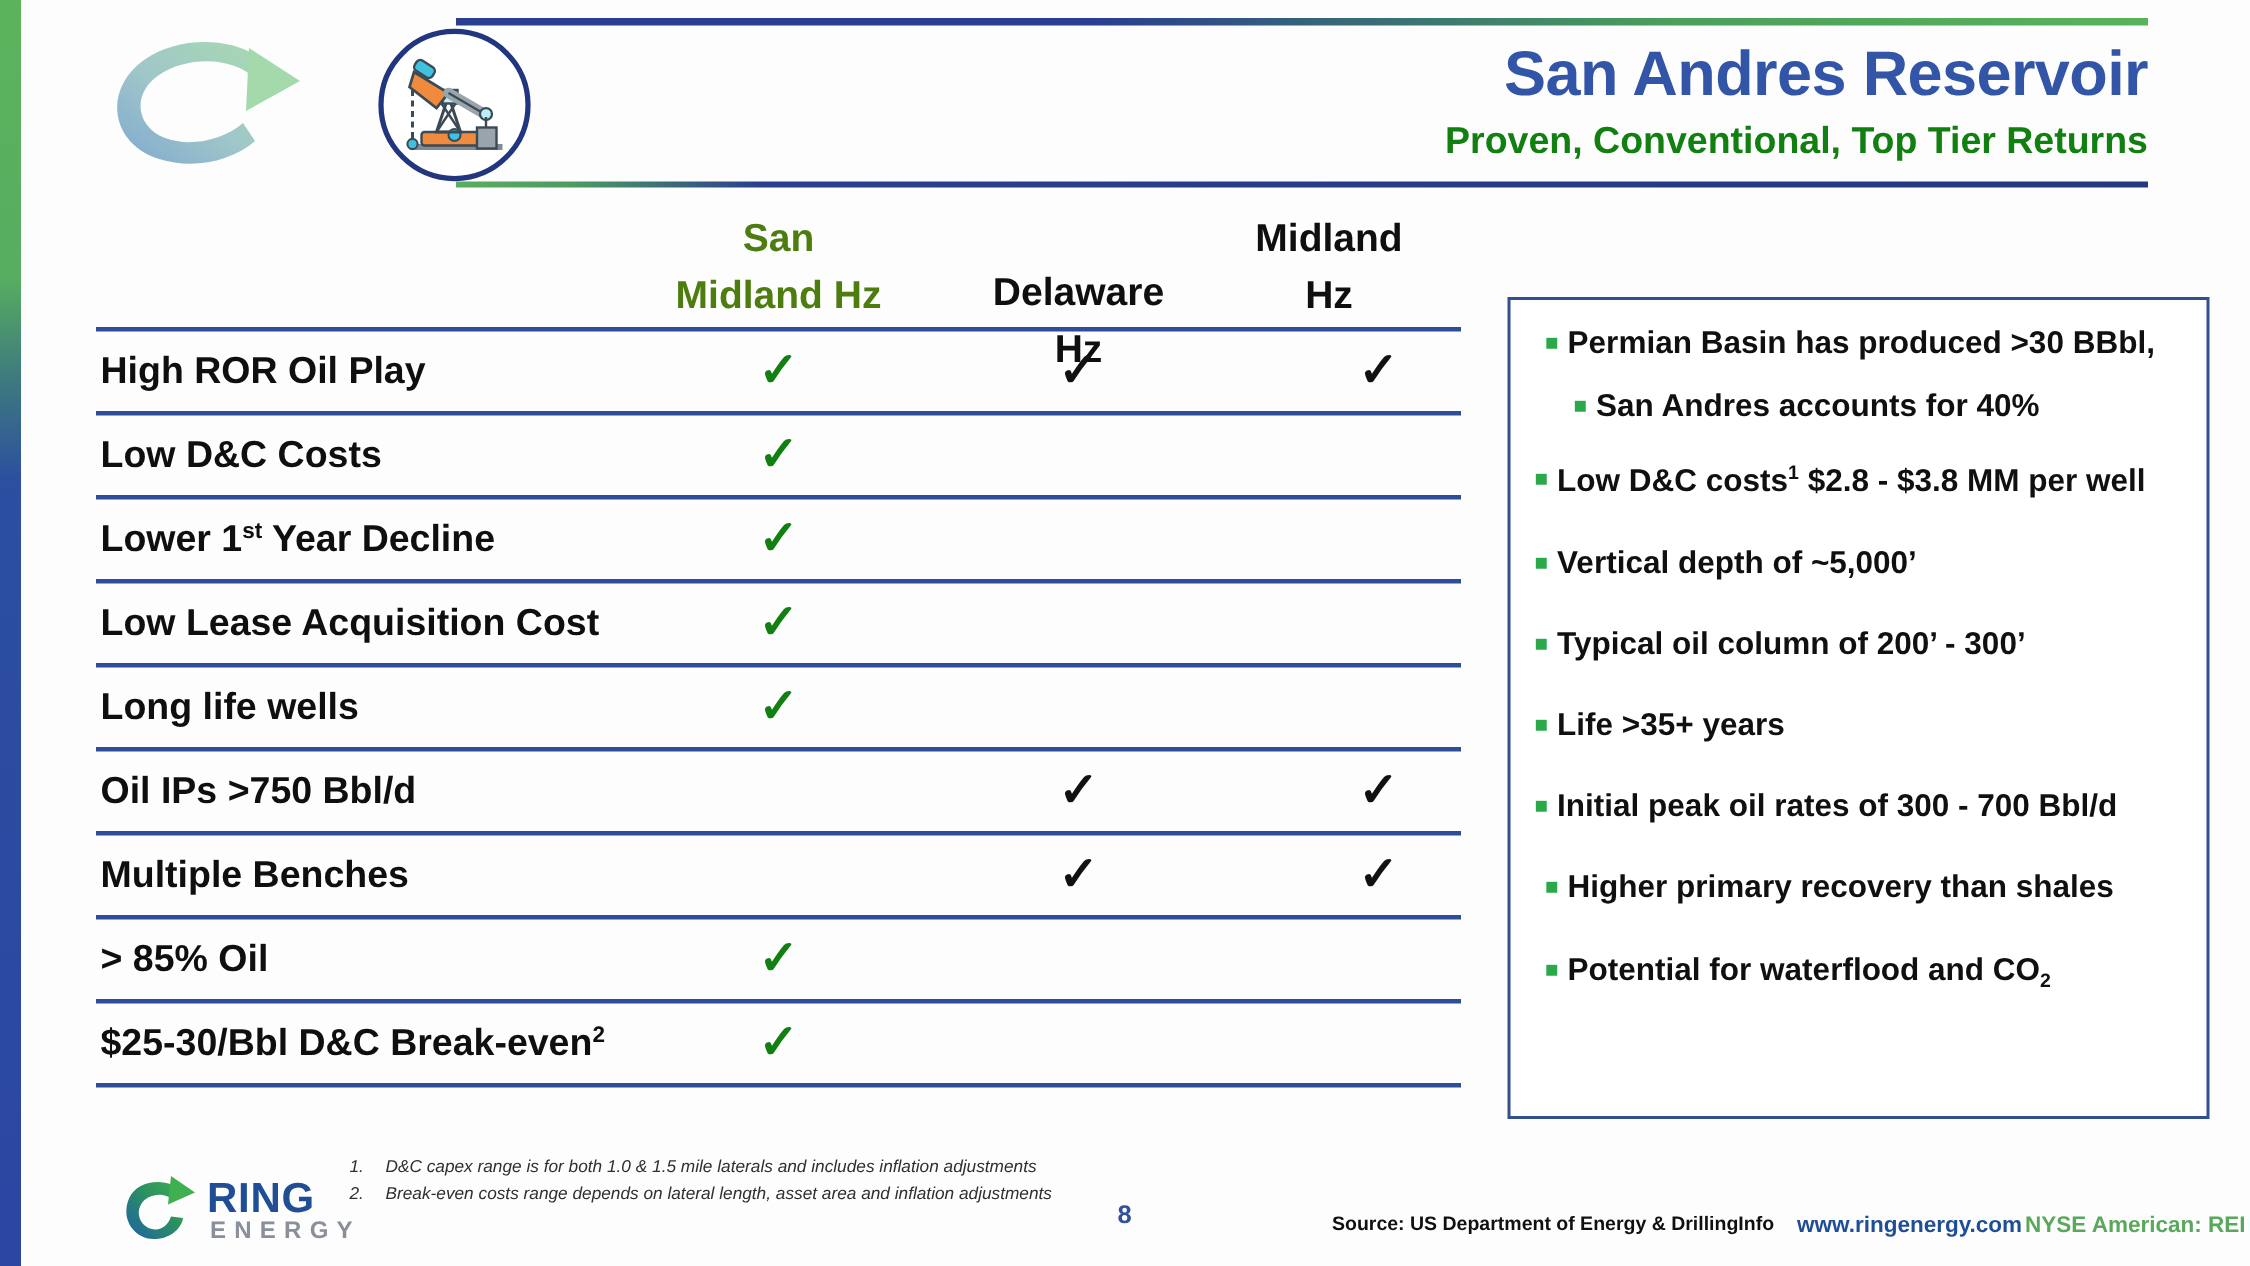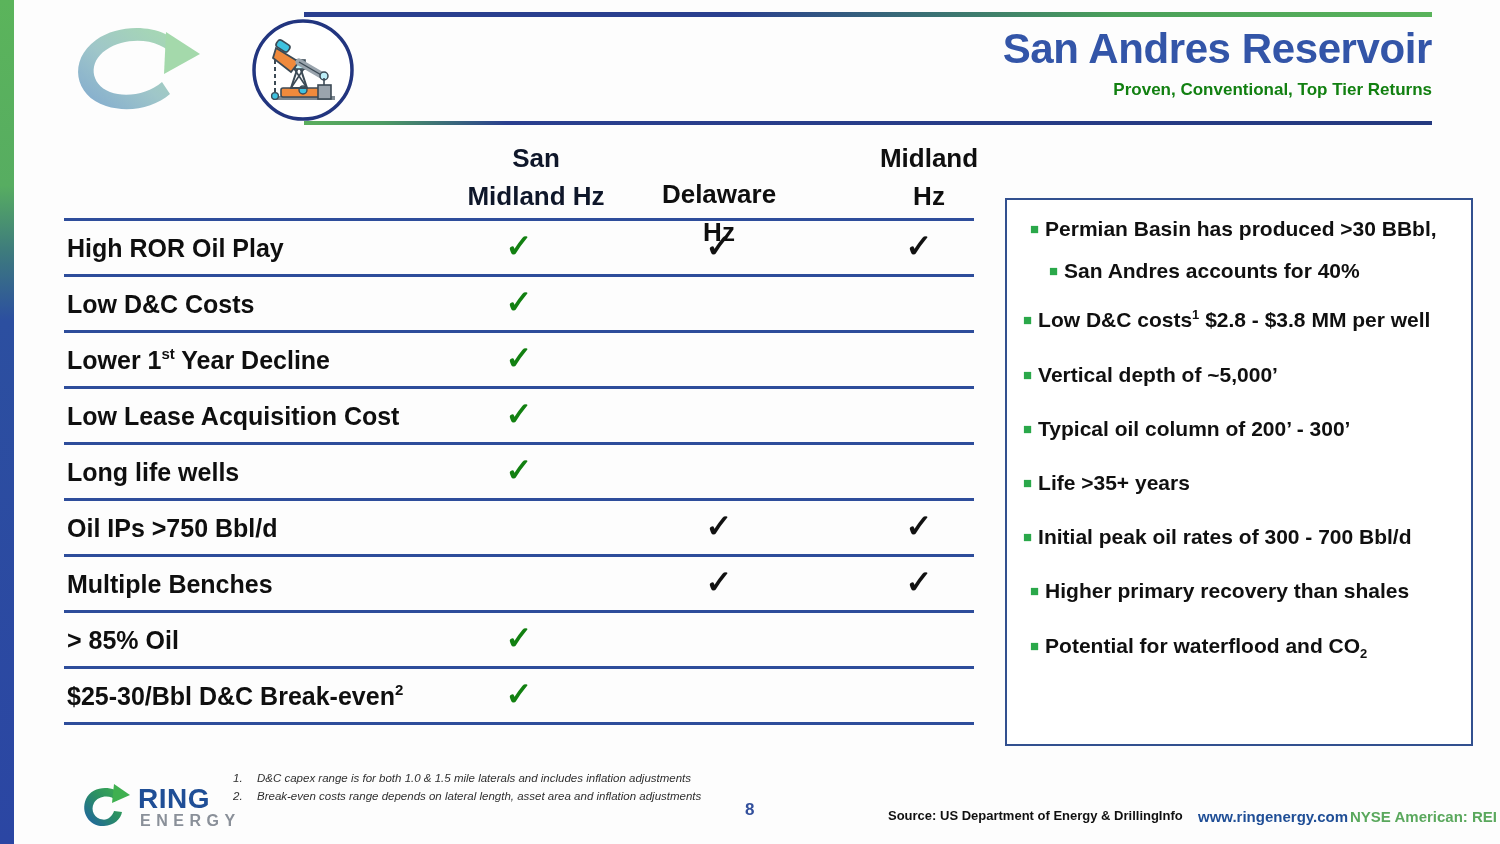--- a/index.html
+++ b/index.html
@@ -27,32 +27,32 @@
     position:absolute;left:300px;top:121px;width:1128px;height:4px;
     background:linear-gradient(to right,#5aae5d 0%,#4d9a63 7%,#2a3f8f 18%,#24397f 100%);
   }
   #title-main{
     position:absolute;right:72px;top:25px;
     font-size:42px;font-weight:bold;color:#3355a8;letter-spacing:-0.4px;
     text-align:right;white-space:nowrap;
   }
   #title-sub{
     position:absolute;right:72px;top:80px;
-    font-size:17px;font-weight:bold;color:#128011;
+    font-size:25px;font-weight:bold;color:#128011;
     text-align:right;white-space:nowrap;
   }
   
   #table-wrap{position:absolute;left:64px;top:140px;width:910px;}
   .col-head{
     position:absolute;top:0;width:180px;text-align:center;
     font-size:26px;font-weight:bold;line-height:1.45;
   }
-  .col-head.c0{left:382px;color:#0f172a;}
+  .col-head.c0{left:365px;color:#4d7c0f;}
   .col-head.c1{left:565px;color:#0f0f0f;margin-top:36px;}
-  .col-head.c2{left:775px;color:#0f0f0f;text-align:center;}
+  .col-head.c2{left:732px;color:#0f0f0f;text-align:center;}
   .rule{height:3px;background:#2e4d9b;width:910px;}
   .trow{position:relative;height:53px;width:910px;}
   .trow .label{
     position:absolute;left:3px;top:50%;transform:translateY(-50%);
     font-size:25px;font-weight:bold;color:#0f0f0f;white-space:nowrap;
   }
   .trow .label sup{font-size:15px;vertical-align:super;}
   .chk{
     position:absolute;top:50%;transform:translateY(-55%);
     width:180px;text-align:center;font-size:32px;font-weight:bold;line-height:1;

